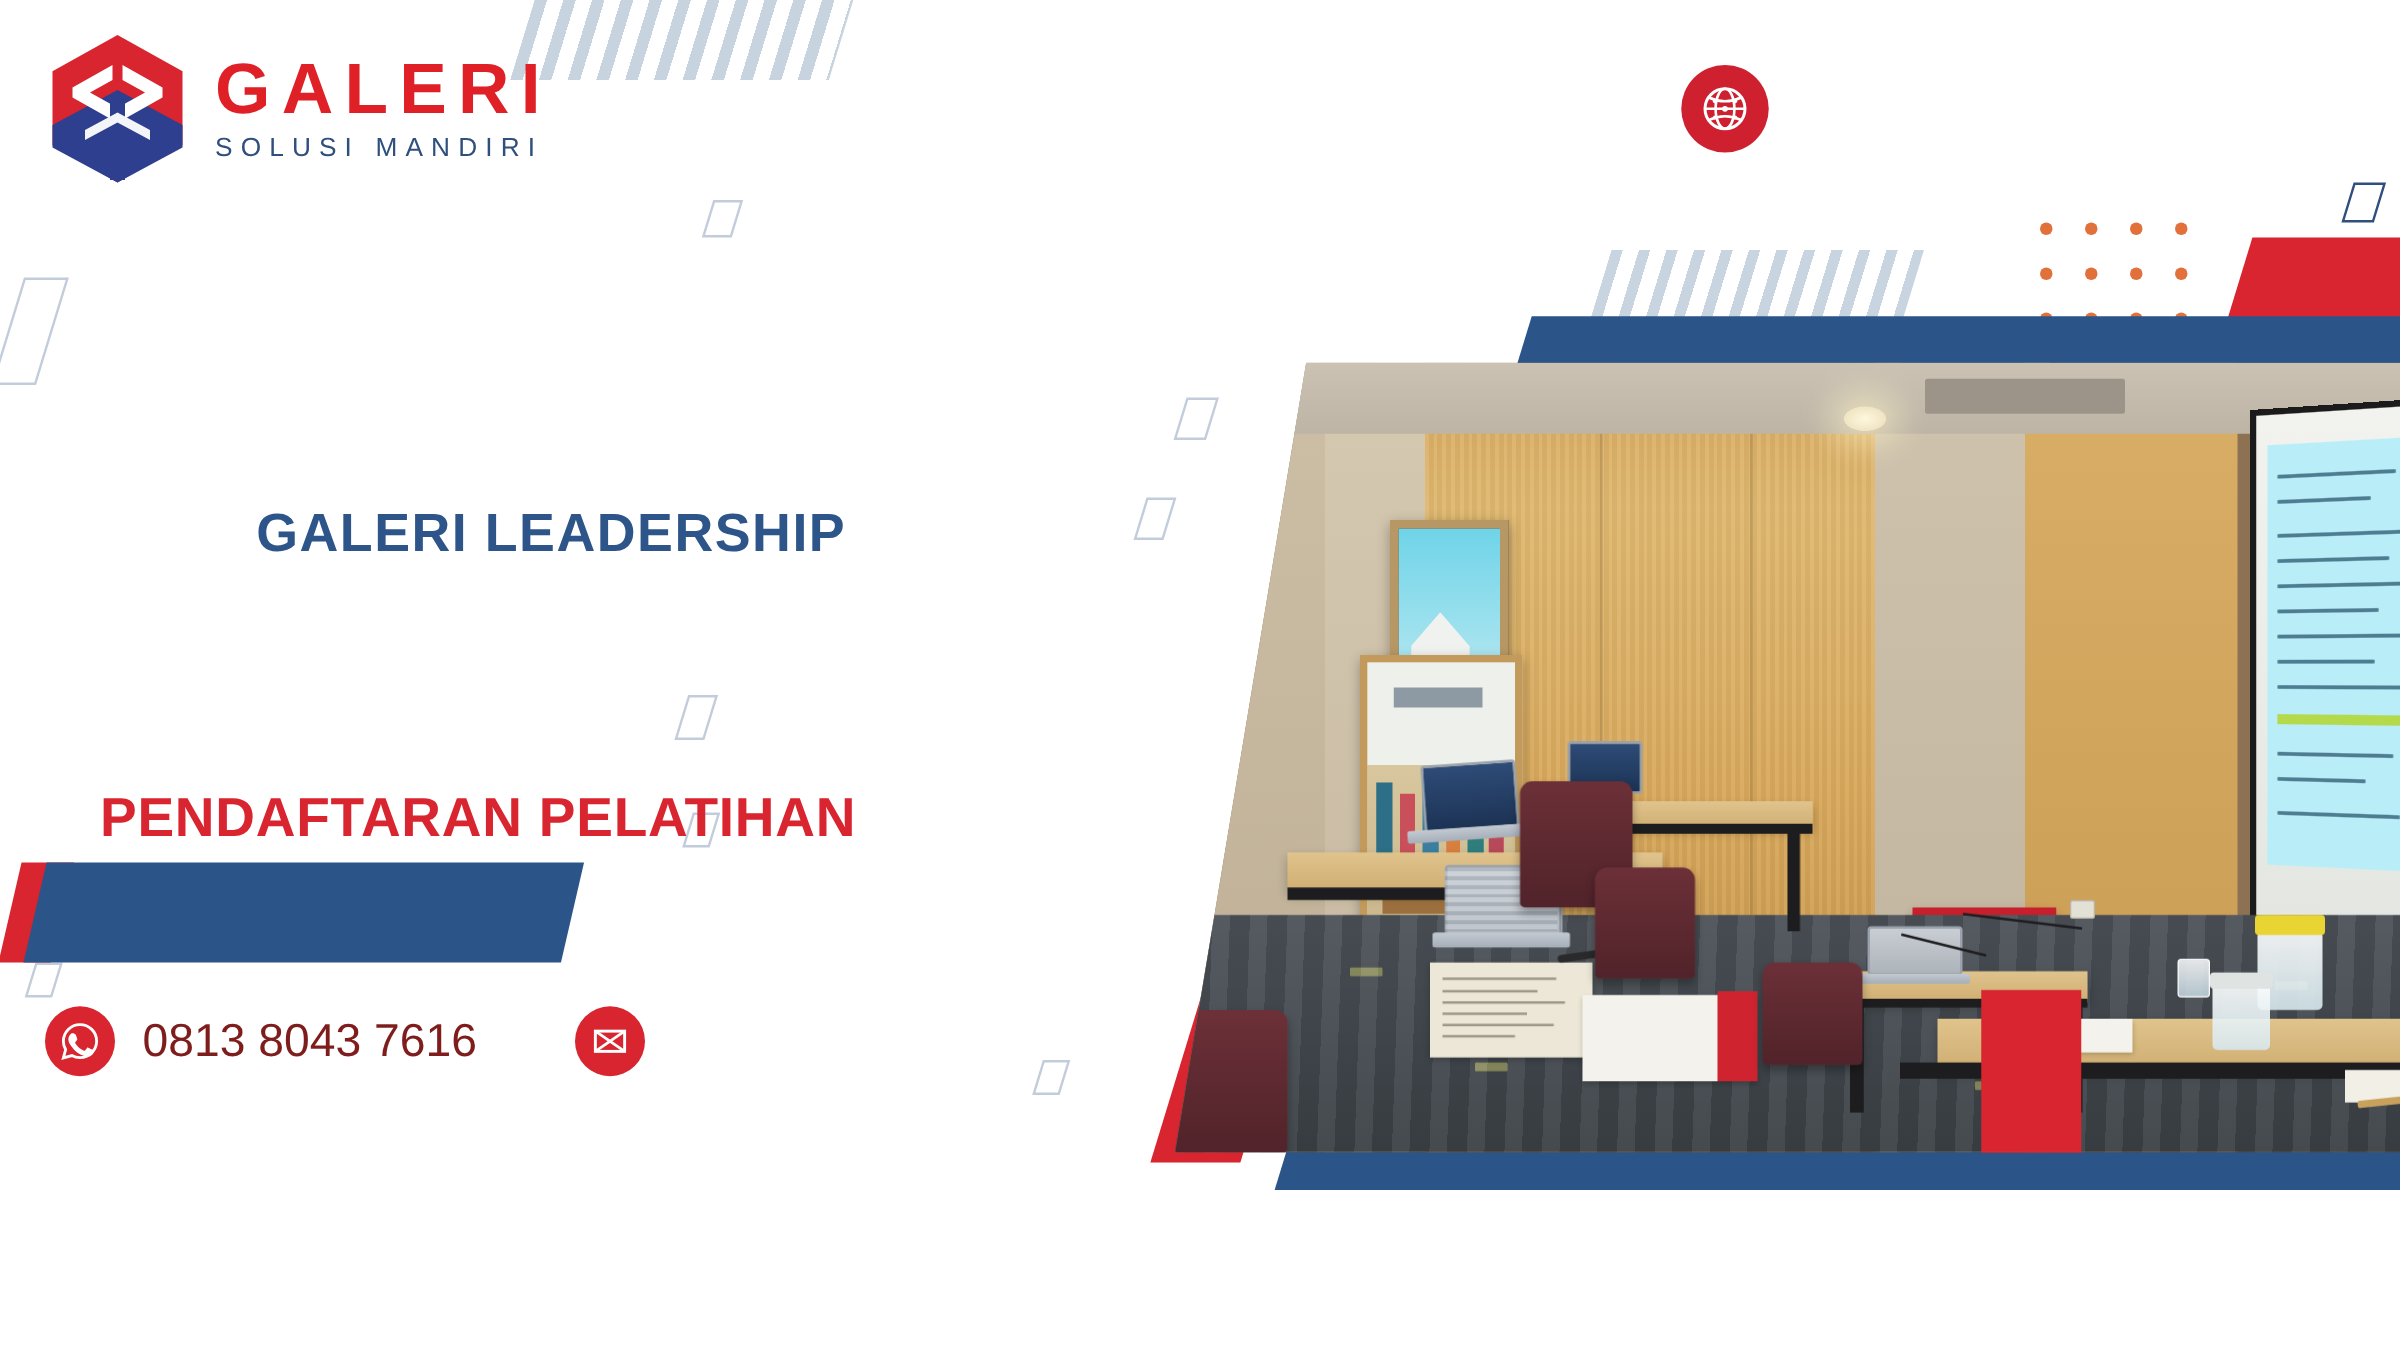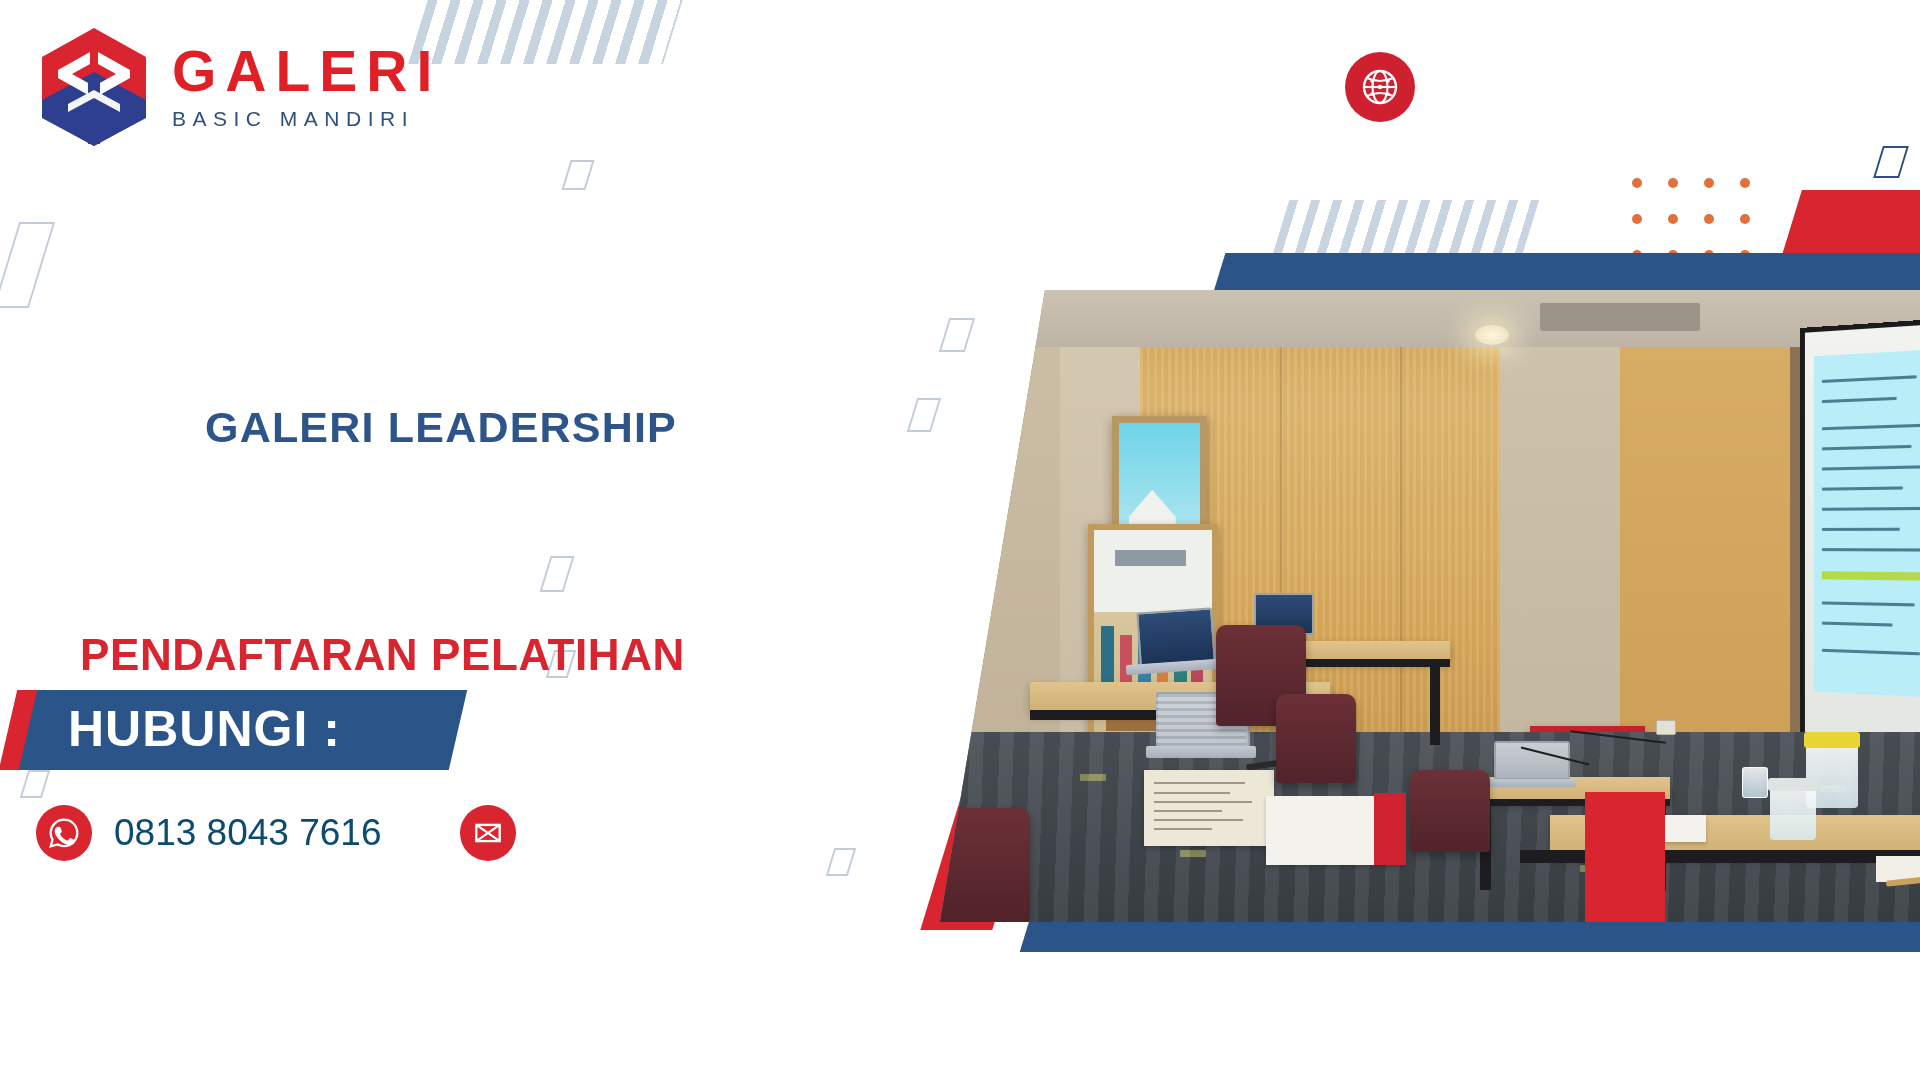--- a/index.html
+++ b/index.html
@@ -173,21 +173,21 @@
   }
   .hub-red { position:absolute; left:8px; top:690px; width:42px; height:80px; background:#d8252f; transform:skewX(-13deg); }
   .hub-text {
     position:absolute; left:68px; top:700px;
     font-size:50px; font-weight:700; color:#ffffff; letter-spacing:1px;
   }
 
   
   .contact { position:absolute; left:36px; top:805px; display:flex; align-items:center; gap:22px; }
   .c-icon { width:56px; height:56px; border-radius:50%; background:#d8252f; display:flex; align-items:center; justify-content:center; flex:0 0 auto; }
-  .c-text { font-size:37px; color:#0c4a6e; }
+  .c-text { font-size:37px; color:#7f1d1d; }
   .c-gap { width:34px; }
 </style>
 </head>
 <body>
 
 <div class="stage">
 
   <div class="deco stripes-tl"></div>
   <div class="deco stripes-br"></div>
   <div class="deco stripes-mid"></div>
@@ -423,21 +423,21 @@
         <polygon points="56,64 108,93 108,90 108,122 56,122 56,122 4,92 4,63" fill="#2f3f8f" opacity="0"></polygon>
         <path d="M4,74 L56,46 L108,74 L108,92 L56,120 L4,92 Z" fill="#2f3f8f"></path>
         <path d="M20,44 L52,26 L52,38 L34,48 L52,58 L52,70 L20,52 Z" fill="#ffffff"></path>
         <path d="M60,26 L92,44 L92,52 L60,70 L60,58 L78,48 L60,38 Z" fill="#ffffff"></path>
         <rect x="50" y="56" width="12" height="62" fill="#2f3f8f"></rect>
         <path d="M30,78 L56,64 L82,78 L82,86 L56,72 L30,86 Z" fill="#ffffff" opacity=".95"></path>
       </svg>
     </div>
     <div class="logo-text">
       <div class="logo-galeri">GALERI</div>
-      <div class="logo-sub">BASIC MANDIRI</div>
+      <div class="logo-sub">SOLUSI MANDIRI</div>
     </div>
   </div>
 
   <div class="site">
     <span class="globe">
       <svg viewBox="0 0 44 44" width="44" height="44" aria-hidden="true">
         <circle cx="22" cy="22" r="16" fill="none" stroke="#fff" stroke-width="2.4"></circle>
         <ellipse cx="22" cy="22" rx="7.5" ry="16" fill="none" stroke="#fff" stroke-width="2.1"></ellipse>
         <line x1="6" y1="22" x2="38" y2="22" stroke="#fff" stroke-width="2.1"></line>
         <path d="M9 13 Q22 19 35 13" fill="none" stroke="#fff" stroke-width="2"></path>
@@ -449,21 +449,20 @@
         <circle cx="30" cy="29" r="1.7" fill="#fff"></circle>
       </svg>
     </span>
   </div>
 
   <div class="h-sub">GALERI LEADERSHIP</div>
   <div class="h-pendaftaran">PENDAFTARAN PELATIHAN</div>
 
   <div class="hub-red"></div>
   <div class="hub-band"></div>
-  <div class="hub-text">HUBUNGI :</div>
 
   <div class="contact">
     <span class="c-icon">
       <svg viewBox="0 0 40 40" width="38" height="38" aria-hidden="true">
         <path d="M20 6c-7.7 0-14 6.3-14 14 0 2.5.7 4.9 1.9 7L6 34l7.2-1.9c2 1.1 4.3 1.7 6.8 1.7 7.7 0 14-6.3 14-14S27.7 6 20 6z" fill="none" stroke="#fff" stroke-width="2.4"></path>
         <path d="M15.6 14.2c-.4-.9-.8-.9-1.2-.9h-1c-.3 0-.9.1-1.4.7-.5.6-1.8 1.8-1.8 4.3s1.9 5 2.1 5.3c.3.3 3.6 5.8 8.9 7.9 4.4 1.7 5.3 1.4 6.3 1.3 1-.1 3.1-1.3 3.6-2.5.4-1.2.4-2.3.3-2.5-.1-.2-.5-.3-1-.6-.5-.3-3.1-1.5-3.5-1.7-.5-.2-.8-.3-1.1.3-.3.5-1.3 1.6-1.5 1.9-.3.3-.6.4-1.1.1-.5-.3-2.2-.8-4.2-2.6-1.5-1.4-2.6-3.1-2.9-3.6-.3-.5 0-.8.2-1.1.2-.2.5-.6.8-.9.2-.3.3-.5.5-.9.2-.3.1-.7 0-.9-.1-.3-1-2.8-1.4-3.6z" fill="#fff"></path>
       </svg>
     </span>
     <span class="c-text">0813 8043 7616</span>
 

